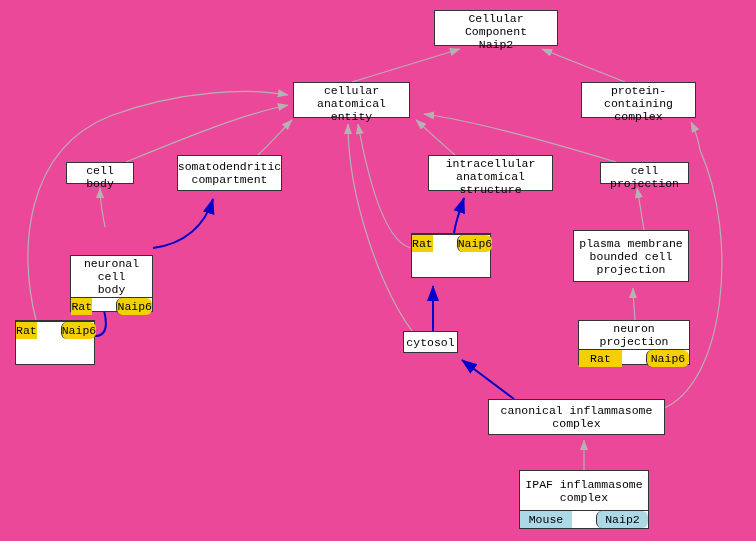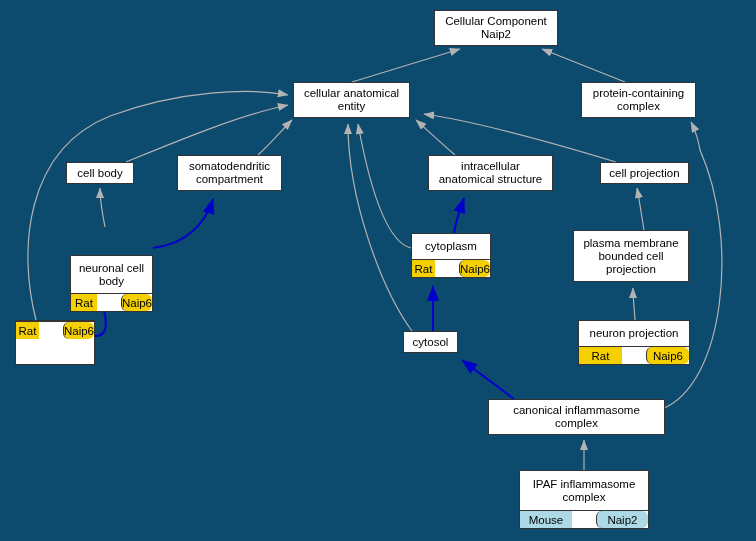--- a/index.html
+++ b/index.html
@@ -4,22 +4,22 @@
 <style>
   html, body {
     margin: 0;
     padding: 0;
     background: #ffffff;
   }
   #canvas {
     position: relative;
     width: 756px;
     height: 541px;
-    background: #0c4a6e;
-    font-family: Liberation Sans, sans-serif;
+    background: #ec4899;
+    font-family: Liberation Mono, monospace;
     overflow: hidden;
   }
   #edge-layer {
     position: absolute;
     left: 0;
     top: 0;
     width: 756px;
     height: 541px;
   }
   .node {
@@ -131,21 +131,20 @@
       </div>
       <div class="node" style="left: 70px; top: 227px; width: 83px; height: 57px; margin-top: 28px;">
         <div class="node-label">neuronal cell
 body</div>
         <div class="node-tags">
           <div class="tag tag-rat">Rat</div>
           <div class="tag tag-naip6">Naip6</div>
         </div>
       </div>
       <div class="node" style="left: 411px; top: 233px; width: 80px; height: 45px;">
-        <div class="node-label">cytoplasm</div>
         <div class="node-tags">
           <div class="tag tag-rat">Rat</div>
           <div class="tag tag-naip6">Naip6</div>
         </div>
       </div>
       <div class="node" style="left: 573px; top: 230px; width: 116px; height: 52px;">
         <div class="node-label">plasma membrane
 bounded cell
 projection</div>
       </div>

